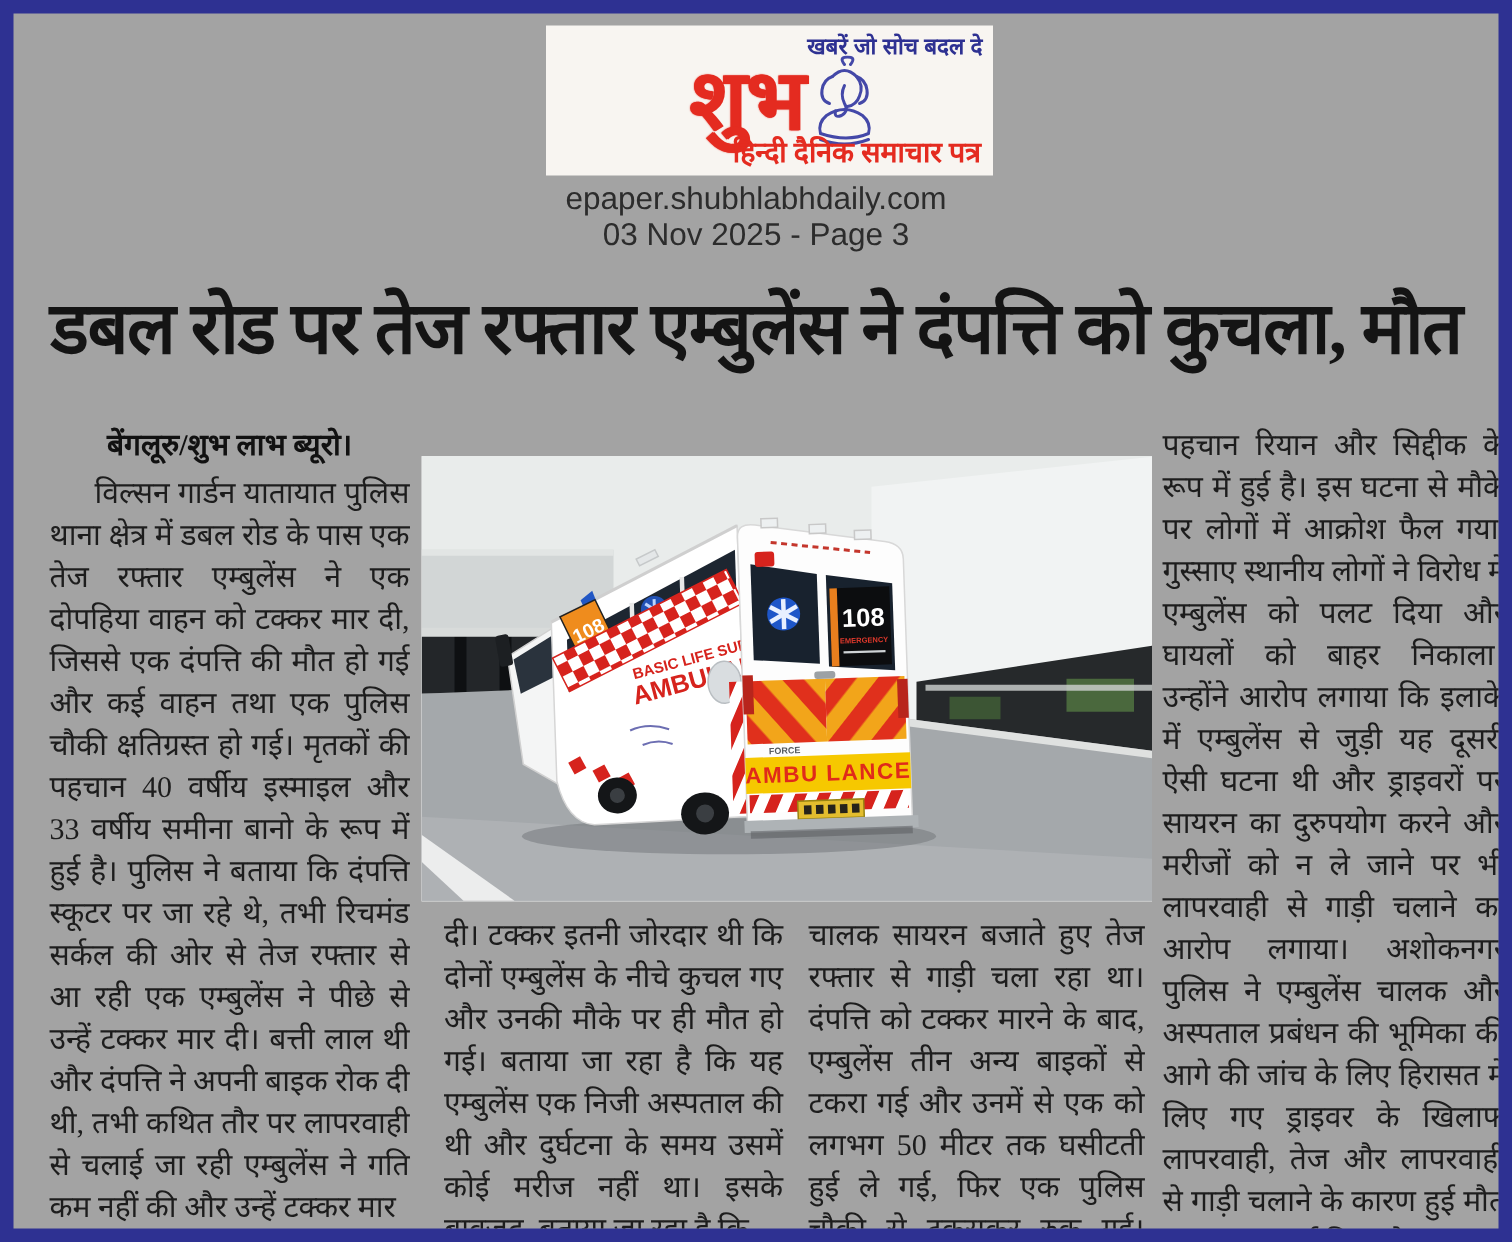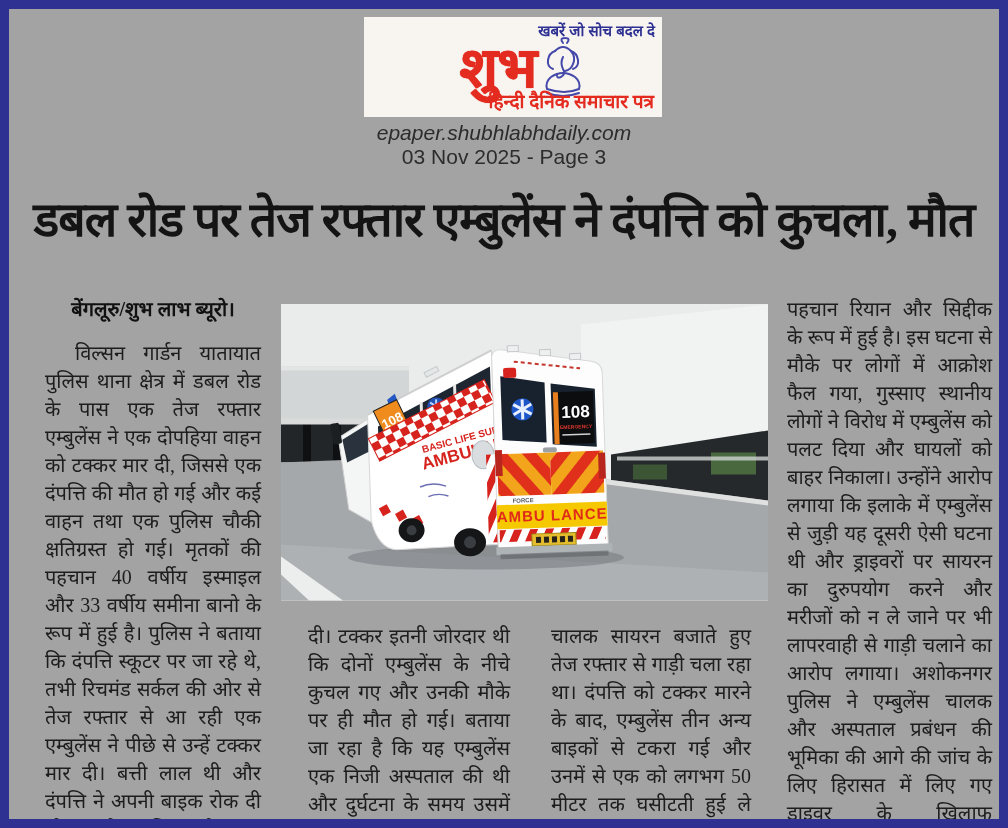--- a/index.html
+++ b/index.html
@@ -30,31 +30,31 @@
   .ganesh{display:inline-block;width:44px;height:62px;margin:0 2px;}
   .subtitle{
     position:absolute;bottom:3px;right:8px;
     font-weight:bold;font-size:19px;color:#e42b20;white-space:nowrap;
   }
   .site-link,.date-page{
     position:absolute;left:0;width:100%;text-align:center;
     font-family:"Liberation Sans","DejaVu Sans",sans-serif;
     font-size:21px;color:#2c2c2c;
   }
-  .site-link{top:112px;font-style:italic;}
+  .site-link{top:112px;}
   .date-page{top:136px;}
   
   .headline{
     position:absolute;left:12px;right:12px;top:180px;margin:0;
     text-align:center;font-size:48px;font-weight:800;color:#141414;
     line-height:1.3;white-space:nowrap;letter-spacing:-1px;
   }
   
   .col{position:absolute;}
-  .col p{margin:16px;}
+  .col p{margin:4px;}
   .body-text{
     font-size:20px;line-height:28px;text-align:justify;color:#1d1d1d;
   }
   .indent{text-indent:30px;}
   .dateline{
     text-align:center;font-weight:bold;font-size:20px;line-height:28px;color:#111;
   }
   .col1{left:20px;top:270px;width:248px;height:550px;overflow:hidden;}
   .col2{left:283px;top:597px;width:234px;height:224px;overflow:hidden;}
   .col3{left:526px;top:597px;width:232px;height:224px;overflow:hidden;}

